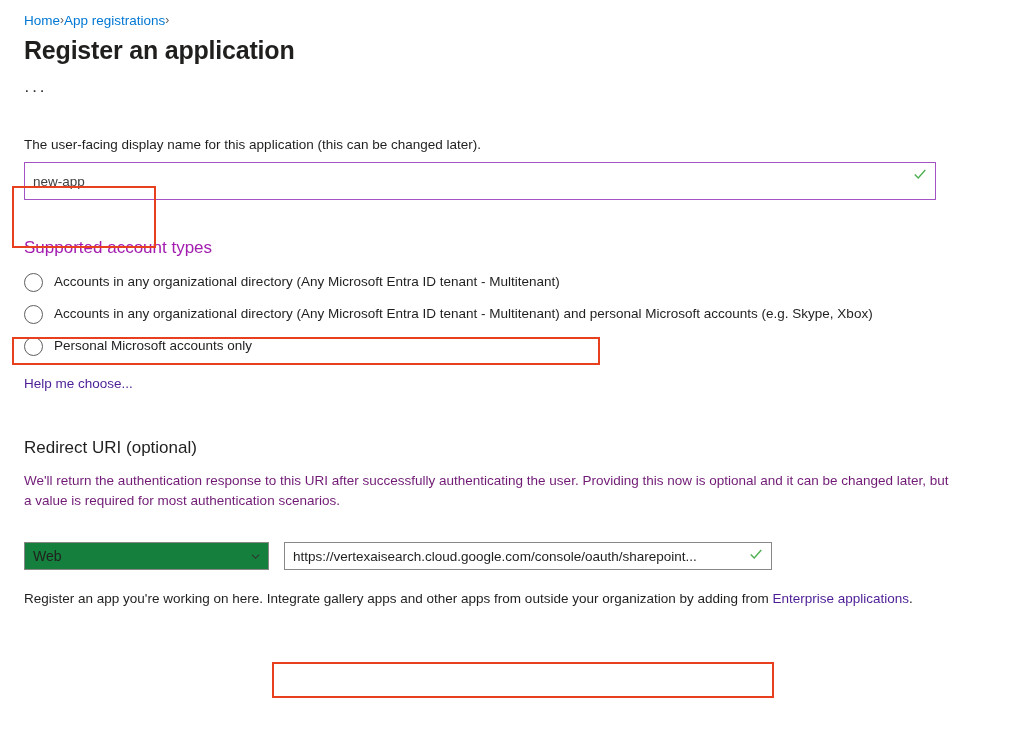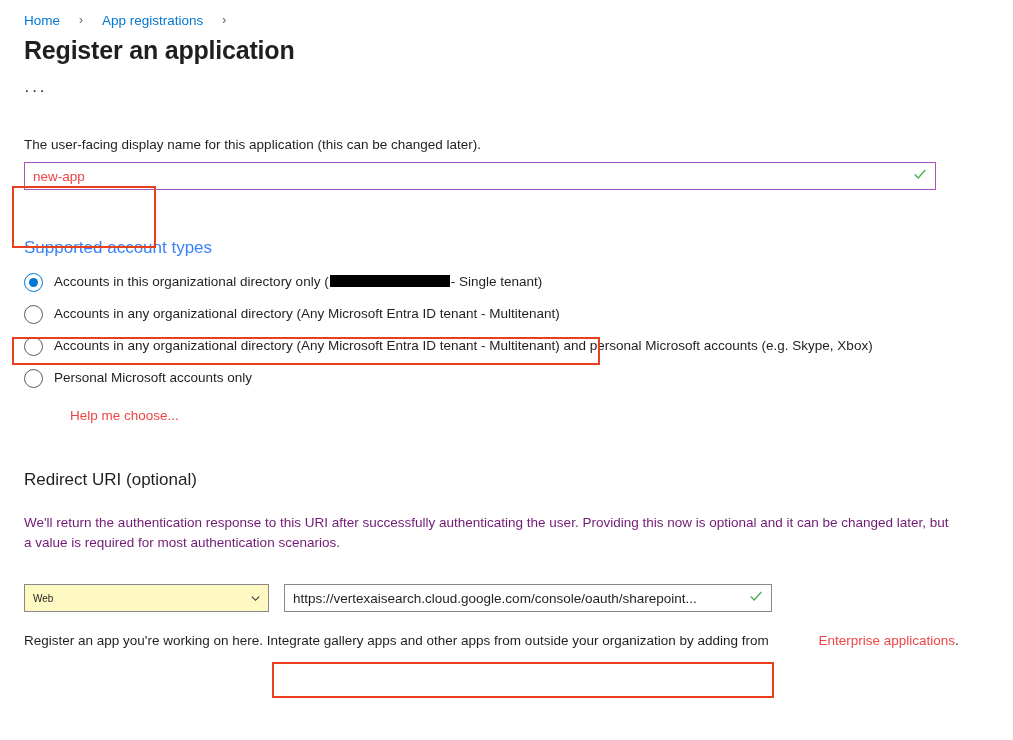--- a/index.html
+++ b/index.html
@@ -19,21 +19,21 @@
   .page {
     padding: 10px 24px 0 24px;
     box-sizing: border-box;
     width: 1013px;
   }
 
   
   .breadcrumb {
     display: flex;
     align-items: center;
-    gap: 19px;
+    gap: 0;
     font-size: 13.5px;
     height: 20px;
     margin-bottom: 6px;
   }
   .breadcrumb a {
     color: #0078d4;
     text-decoration: none;
     cursor: pointer;
   }
   .breadcrumb .sep {
@@ -81,27 +81,27 @@
 
   
   .name-wrap {
     position: relative;
     width: 912px;
     height: 28px;
   }
   .text-input {
     box-sizing: border-box;
     width: 100%;
-    height: 28px;
+    height: 38px;
     border: 1px solid #8a2be2;
     border-color: #a353c4;
     background: #fff;
     font-size: 13.5px;
     font-family: "Liberation Sans", sans-serif;
-    color: #ef4444;
+    color: #404040;
     padding: 0 28px 0 8px;
     outline: none;
   }
   .input-check {
     position: absolute;
     right: 9px;
     top: 5px;
     width: 14px;
     height: 14px;
   }
@@ -113,21 +113,21 @@
     box-sizing: border-box;
     pointer-events: none;
   }
   #anno-name { left: 12px; top: 186px; width: 144px; height: 62px; }
   #anno-radio { left: 12px; top: 337px; width: 588px; height: 28px; }
   #anno-redirect { left: 272px; top: 662px; width: 502px; height: 36px; }
 
   
   .section-head {
     font-size: 17px;
-    color: #3b82f6;
+    color: #a21caf;
     margin-bottom: 14px;
   }
   .radio-list { margin-top: 4px; }
   .radio-row {
     display: flex;
     align-items: flex-start;
     gap: 11px;
     margin-bottom: 12px;
   }
   .radio {
@@ -163,34 +163,33 @@
   }
   .redacted {
     display: inline-block;
     background: #000;
     width: 120px;
     height: 12px;
     vertical-align: -1px;
     margin: 0 1px;
   }
   .link {
-    color: #ef4444;
+    color: #4c1d95;
     text-decoration: none;
     cursor: pointer;
     font-size: 13.5px;
-    margin-left: 46px;
   }
 
   .help-link-row { margin-top: 18px; margin-bottom: 46px; }
 
   
   .redirect-head {
     font-size: 17px;
     color: #201f1e;
-    margin-bottom: 23px;
+    margin-bottom: 13px;
   }
   .redirect-desc {
     font-size: 13.5px;
     color: #701a75;
     line-height: 1.45;
     margin-bottom: 32px;
     max-width: 930px;
   }
   .redirect-row {
     display: flex;
@@ -200,22 +199,22 @@
   .select-wrap {
     position: relative;
     width: 245px;
     height: 28px;
   }
   .select-box {
     box-sizing: border-box;
     width: 100%;
     height: 28px;
     border: 1px solid #8a8886;
-    background: #fef9c3;
-    font-size: 10px;
+    background: #15803d;
+    font-size: 14px;
     color: #201f1e;
     display: flex;
     align-items: center;
     padding: 0 26px 0 8px;
     cursor: pointer;
   }
   .chev {
     position: absolute;
     right: 9px;
     top: 10px;
@@ -272,26 +271,20 @@
         <path d="M2 8.5 L6 12.5 L14 3.5" fill="none" stroke="#4caf50" stroke-width="1.6"></path>
       </svg>
     </div>
   </div>
 
   <div style="margin-top:48px;">
     <div class="section-head">Supported account types</div>
 
     <div class="radio-list">
 
-      <div class="radio-row">
-        <div class="radio checked"></div>
-        <div class="radio-label">
-          <span>Accounts in this organizational directory only (</span><span class="redacted"></span><span>- Single tenant)</span>
-        </div>
-      </div>
 
       <div class="radio-row">
         <div class="radio"></div>
         <div class="radio-label">Accounts in any organizational directory (Any Microsoft Entra ID tenant - Multitenant)</div>
       </div>
 
       <div class="radio-row">
         <div class="radio"></div>
         <div class="radio-label" style="max-width:890px;">Accounts in any organizational directory (Any Microsoft Entra ID tenant - Multitenant) and personal Microsoft accounts (e.g. Skype, Xbox)</div>
       </div>

